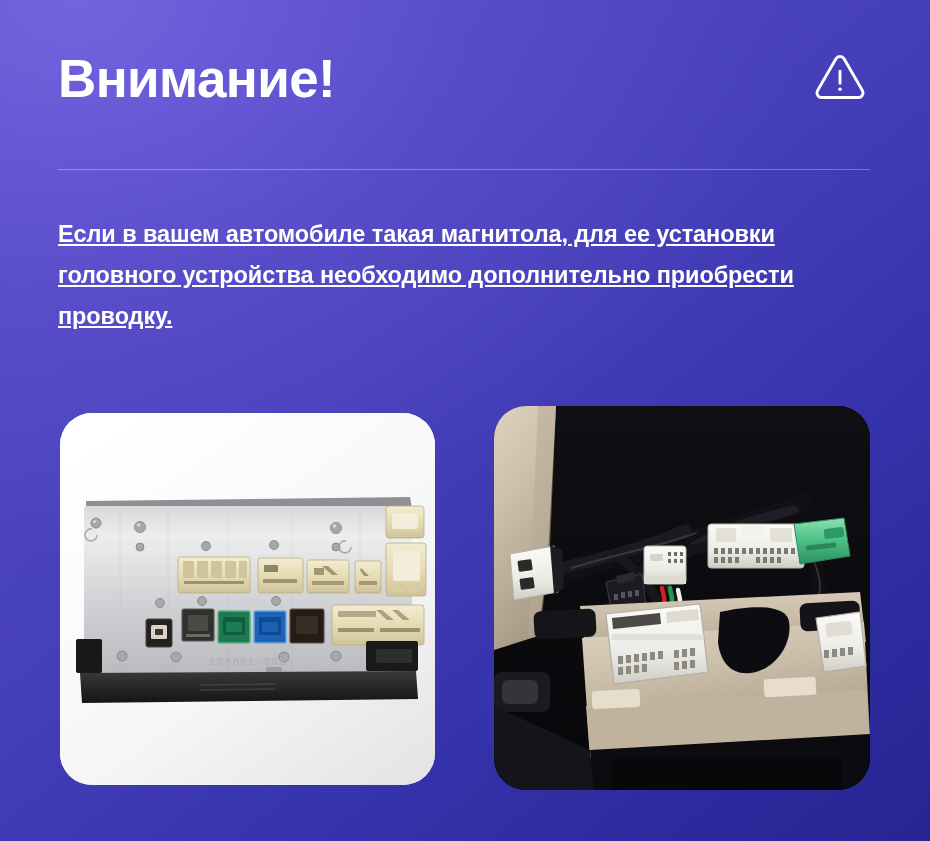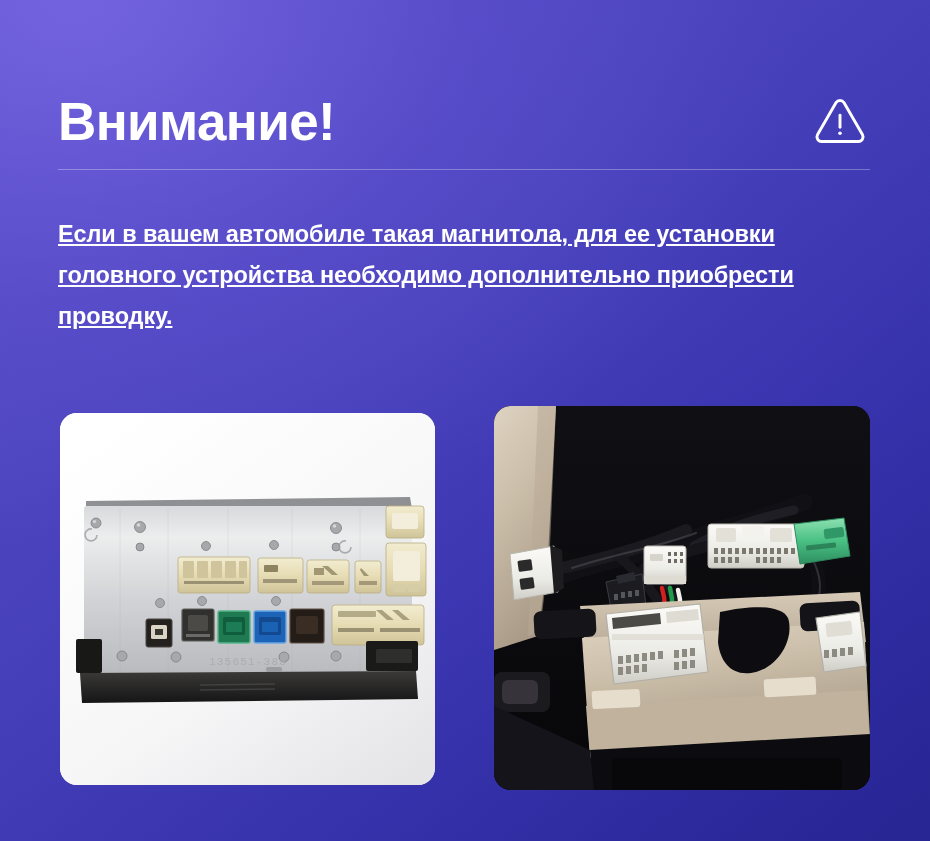--- a/index.html
+++ b/index.html
@@ -20,21 +20,21 @@
   }
 
   
   .header {
     position: absolute;
     left: 58px;
     top: 52px;
     width: 812px;
     height: 96px;
     display: flex;
-    align-items: flex-end;
+    align-items: flex-start;
     justify-content: space-between;
   }
   .page-title {
     color: #ffffff;
     font-size: 53px;
     font-weight: 800;
     letter-spacing: -0.6px;
     line-height: 1;
     margin: 0;
     white-space: nowrap;
@@ -67,21 +67,21 @@
     font-size: 23.5px;
     font-weight: 700;
     line-height: 41px;
     letter-spacing: -0.1px;
     text-decoration: underline;
   }
 
   
   .photo {
     position: absolute;
-    border-radius: 17px;
+    border-radius: 32px;
     overflow: hidden;
   }
   .photo-left {
     left: 60px;
     top: 413px;
     width: 375px;
     height: 372px;
     background:
       radial-gradient(120% 95% at 30% 22%, #ffffff 0%, #fbfbfc 44%, #f1f1f3 72%, #e7e7ea 100%);
   }

